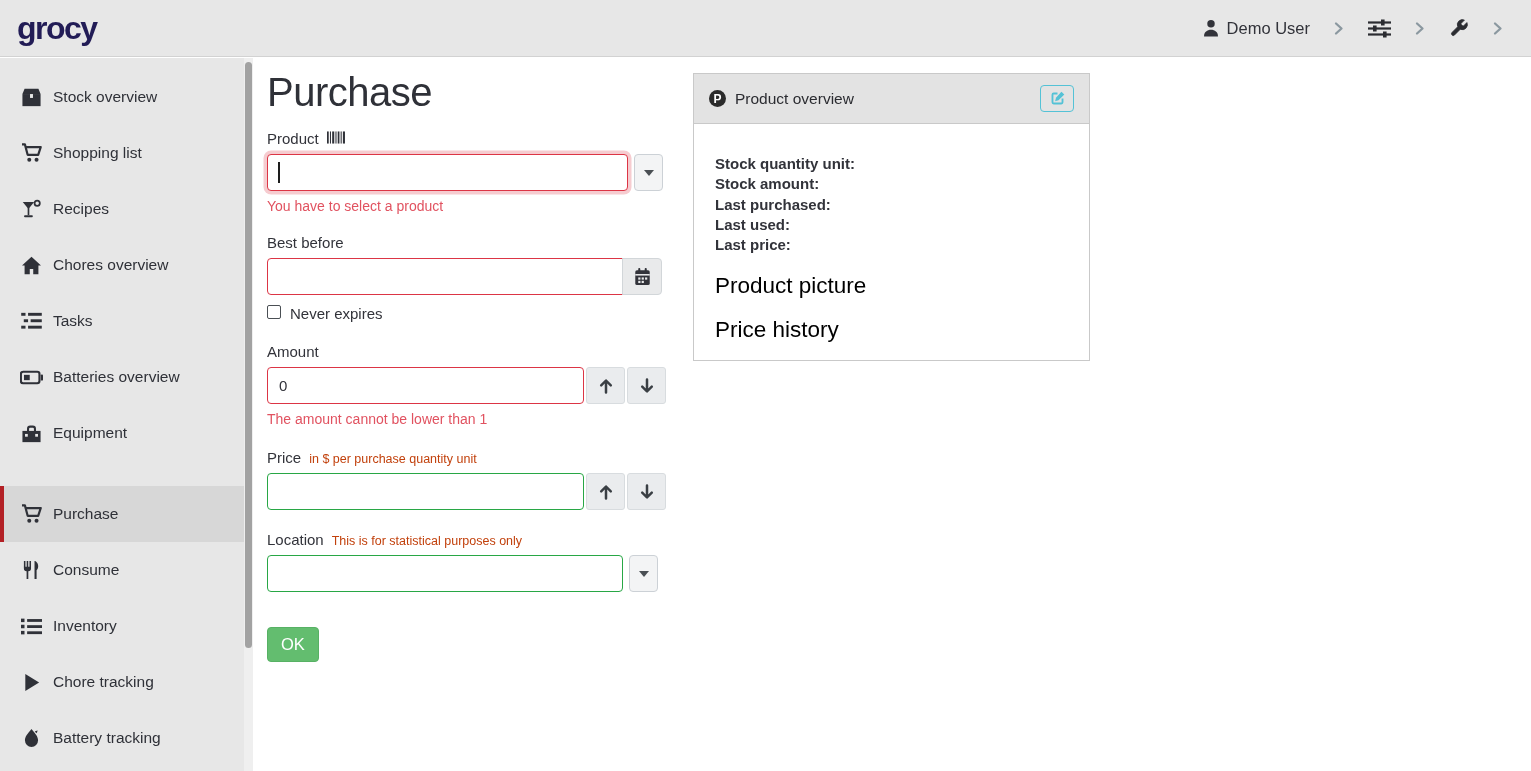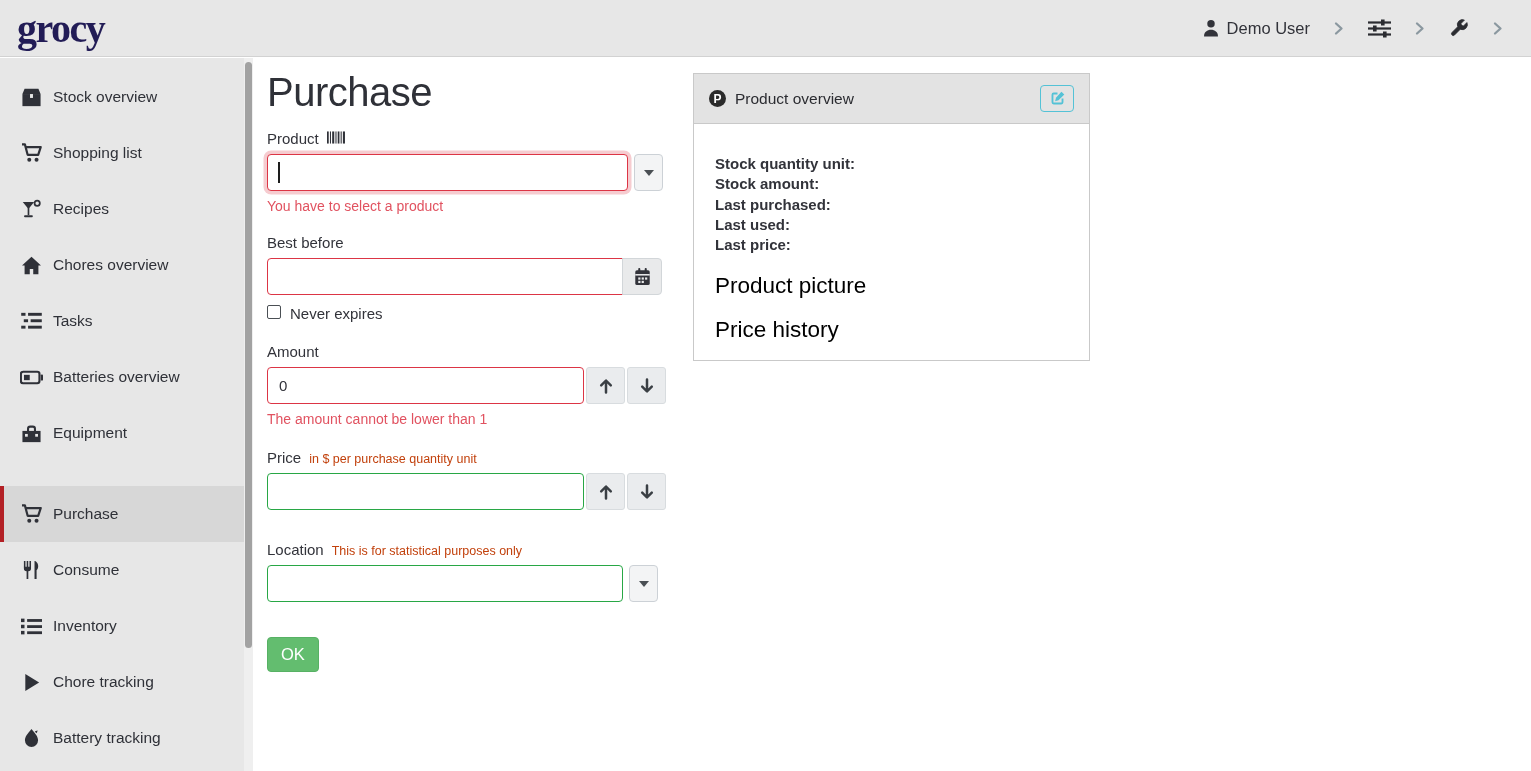--- a/index.html
+++ b/index.html
@@ -13,21 +13,21 @@
   }
   svg { display:block; }
 
   
   .navbar {
     position: absolute; top:0; left:0; width:1531px; height:57px;
     background:#e7e7e7; border-bottom:1px solid #d2d2d2;
     display:flex; align-items:center; justify-content:space-between;
     padding:0 28px 0 17px; z-index:10;
   }
-  .logo { font-size:40px; font-weight:bold; color:#221c56; letter-spacing:-1.5px; cursor:pointer;font-family:Liberation Serif, serif; }
+  .logo { font-size:32px; font-weight:bold; color:#221c56; letter-spacing:-1.5px; cursor:pointer; }
   .nav-right { display:flex; align-items:center; gap:24px; font-size:16.5px; color:#32333a; }
   .nav-user { display:flex; align-items:center; gap:8px; cursor:pointer; }
   .nav-icon-btn { cursor:pointer; display:flex; align-items:center; }
 
   
   .sidebar {
     position:absolute; top:58px; left:0; width:253px; height:713px;
     background:#e7e7e7;
   }
   .scroll-track { position:absolute; top:0; right:0; width:9px; height:713px; background:#efefef; }
@@ -410,21 +410,21 @@
           <span>
             <svg width="16" height="16" viewBox="0 0 16 16">
                 <path d="M8 1.5v11.7M3.2 8.6L8 13.5l4.8-4.9" fill="none" stroke="#3a3f44" stroke-width="2.5" stroke-linecap="round" stroke-linejoin="round"></path>
               </svg>
           </span>
         </div>
       </div>
     </div>
 
     
-    <div class="fgroup" style="margin-top:31px;">
+    <div class="fgroup" style="margin-top:21px;">
       <div class="flabel">
         <span>Location</span>
         <span class="hint">This is for statistical purposes only</span>
       </div>
       <div class="irow">
         <input class="input valid" style="width: 356px;" type="text" value="">
         <div class="combo-btn">
           <span class="caret-down"></span>
         </div>
       </div>

